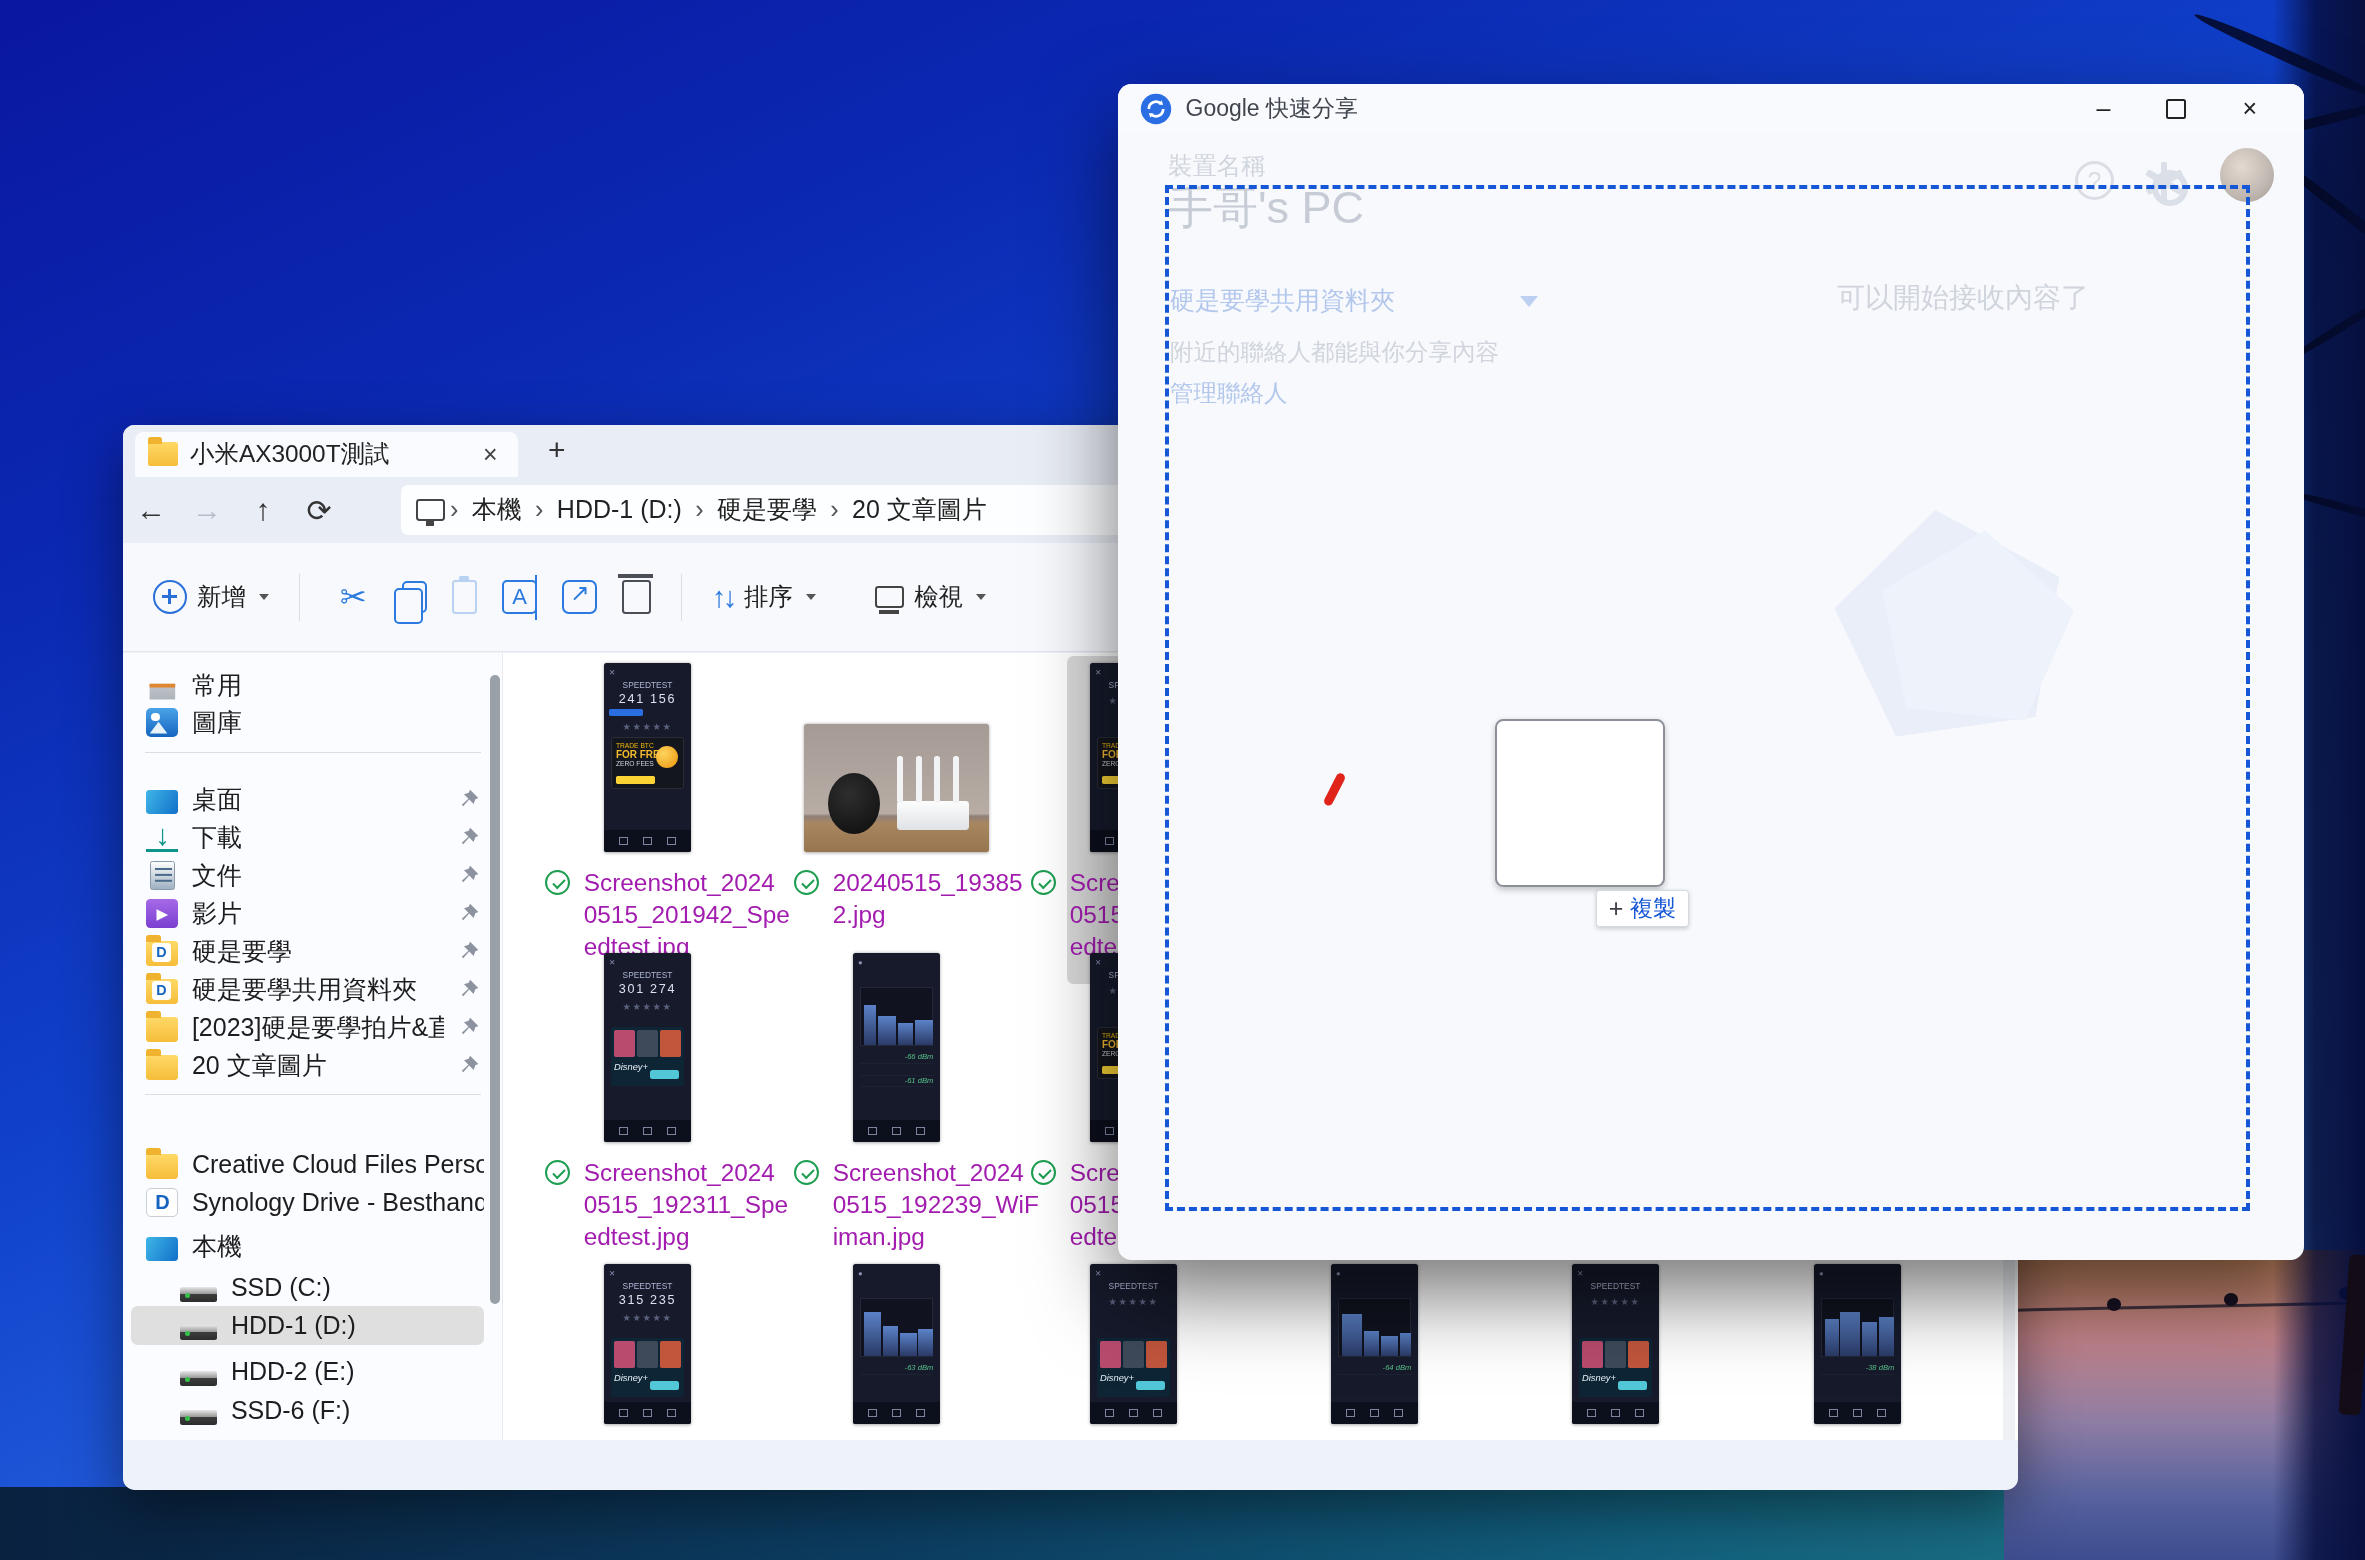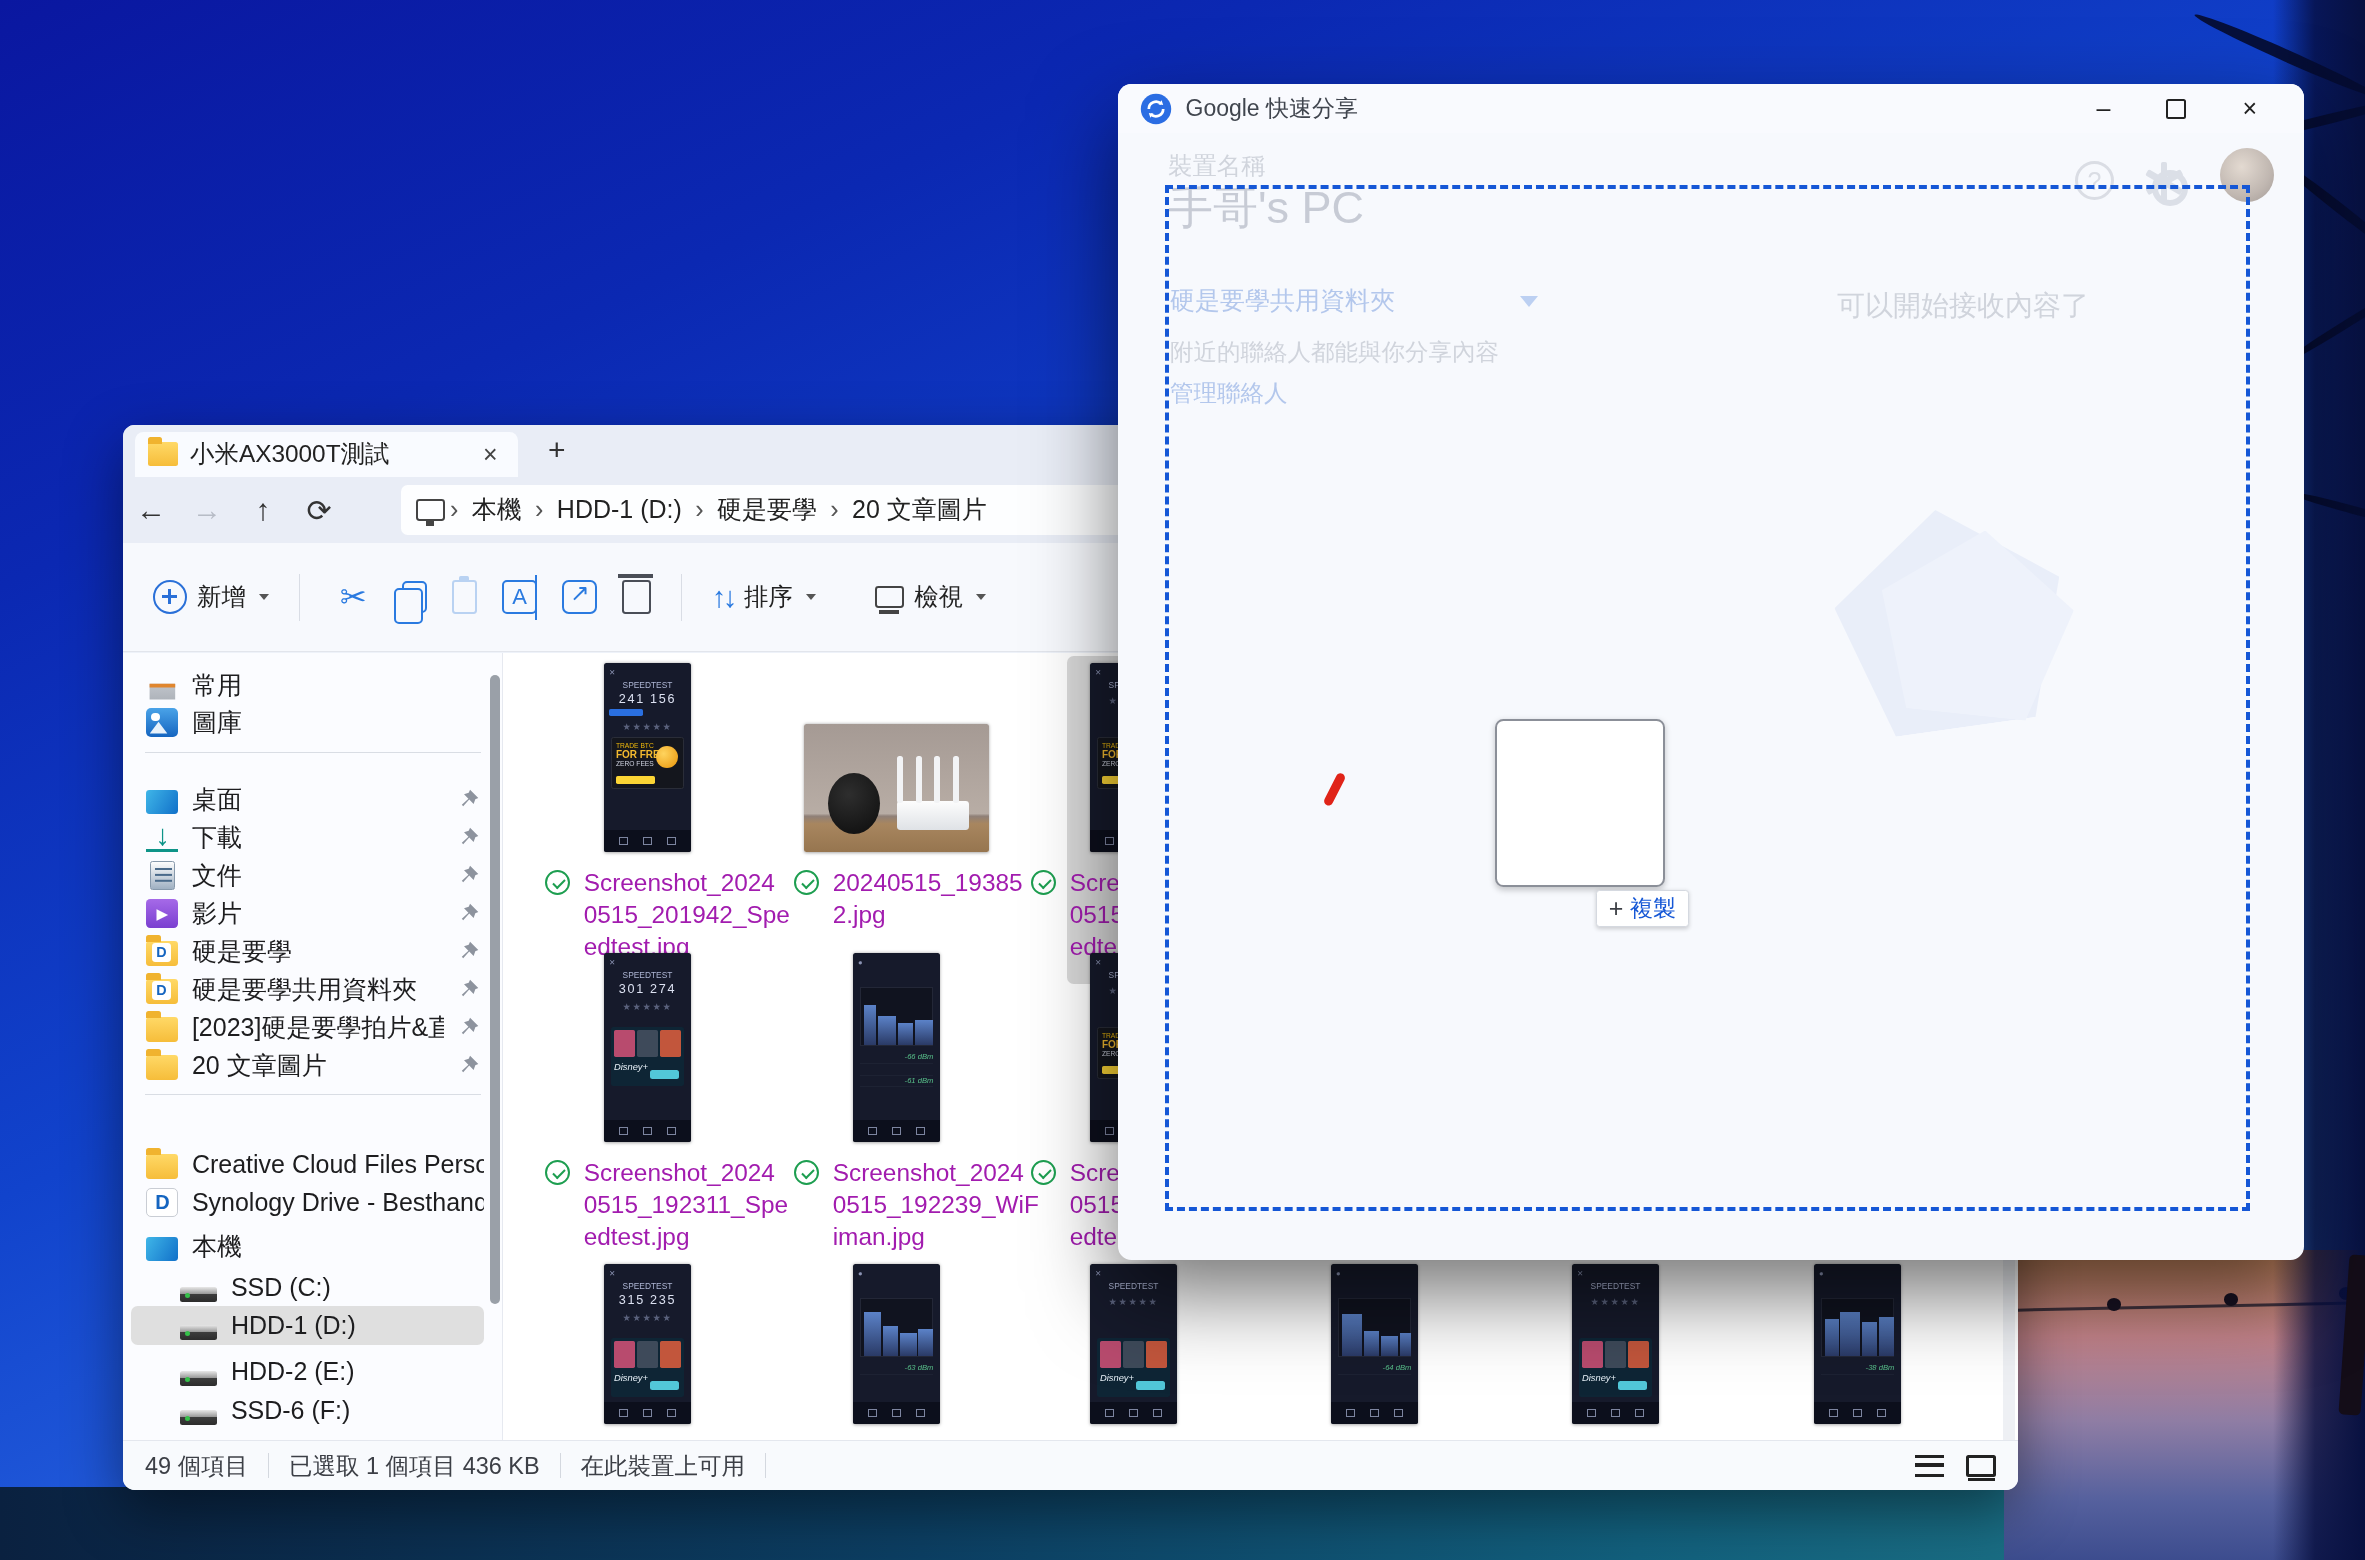--- a/index.html
+++ b/index.html
@@ -681,32 +681,20 @@
 
             <div class="fline">Screenshot_2024</div>
           </div>
         </div>
 
         <div class="fscroll">
             <i></i>
           </div>
       </div>
     </div>
-    <div class="x-status">
-      <span>49 個項目</span>
-      <span class="st-sep"></span>
-      <span>已選取 1 個項目  436 KB</span>
-      <span class="st-sep"></span>
-      <span>在此裝置上可用</span>
-      <span class="st-sep"></span>
-      <div class="st-right">
-        <span class="ic-list"></span>
-        <span class="ic-thumbview"></span>
-      </div>
-    </div>
   </div>
 
   <div class="win" id="qs">
     <div class="qs-title">
       <svg class="qs-logo" viewBox="0 0 40 40">
         <circle cx="20" cy="20" r="19" fill="#2b6de3"></circle>
         <path d="M11 20a9 9 0 0 1 15.5-6.2" stroke="#fff" stroke-width="3.4" fill="none"></path>
         <path d="M29 20a9 9 0 0 1-15.5 6.2" stroke="#fff" stroke-width="3.4" fill="none"></path>
         <path d="M27 9l2 6-6-1z" fill="#fff"></path>
           <path d="M13 31l-2-6 6 1z" fill="#fff"></path>
@@ -720,21 +708,21 @@
     </div>
 
     <div class="penta" style="left:719px;top:425px;width:227px;height:219px;transform:rotate(-8deg);"></div>
     <div class="penta" style="left:761px;top:446px;width:193px;height:185px;transform:rotate(6deg);background:#eef2fb;"></div>
     <div class="qf" style="left:50px;top:66px;font-size:24.4px;">裝置名稱</div>
     <div class="qf" style="left:50px;top:94px;font-size:45px;color:#c7cbd5;">手哥's PC</div>
     <div class="qf qf-link" style="left:52px;top:200px;font-size:25px;">硬是要學共用資料夾</div>
     <div class="qf-tri" style="left:402px;top:212px;"></div>
     <div class="qf" style="left:52px;top:252px;font-size:23.5px;">附近的聯絡人都能與你分享內容</div>
     <div class="qf qf-link" style="left:52px;top:293px;font-size:23.5px;">管理聯絡人</div>
-    <div class="qf" style="left:719px;top:195px;font-size:28px;margin-top:8px;">可以開始接收內容了</div>
+    <div class="qf" style="left:719px;top:195px;font-size:28px;">可以開始接收內容了</div>
     <div class="qf-help" style="left:957px;top:77px;">?</div>
     <div class="qf-gear" style="left:1024px;top:76px;">
         <i></i>
         <i style="transform:rotate(60deg);"></i>
         <i style="transform:rotate(120deg);"></i>
       </div>
     <div class="qf-avatar" style="left:1102px;top:64px;"></div>
 
     <div class="qs-drop"></div>
     <div class="qs-ghost"></div>

